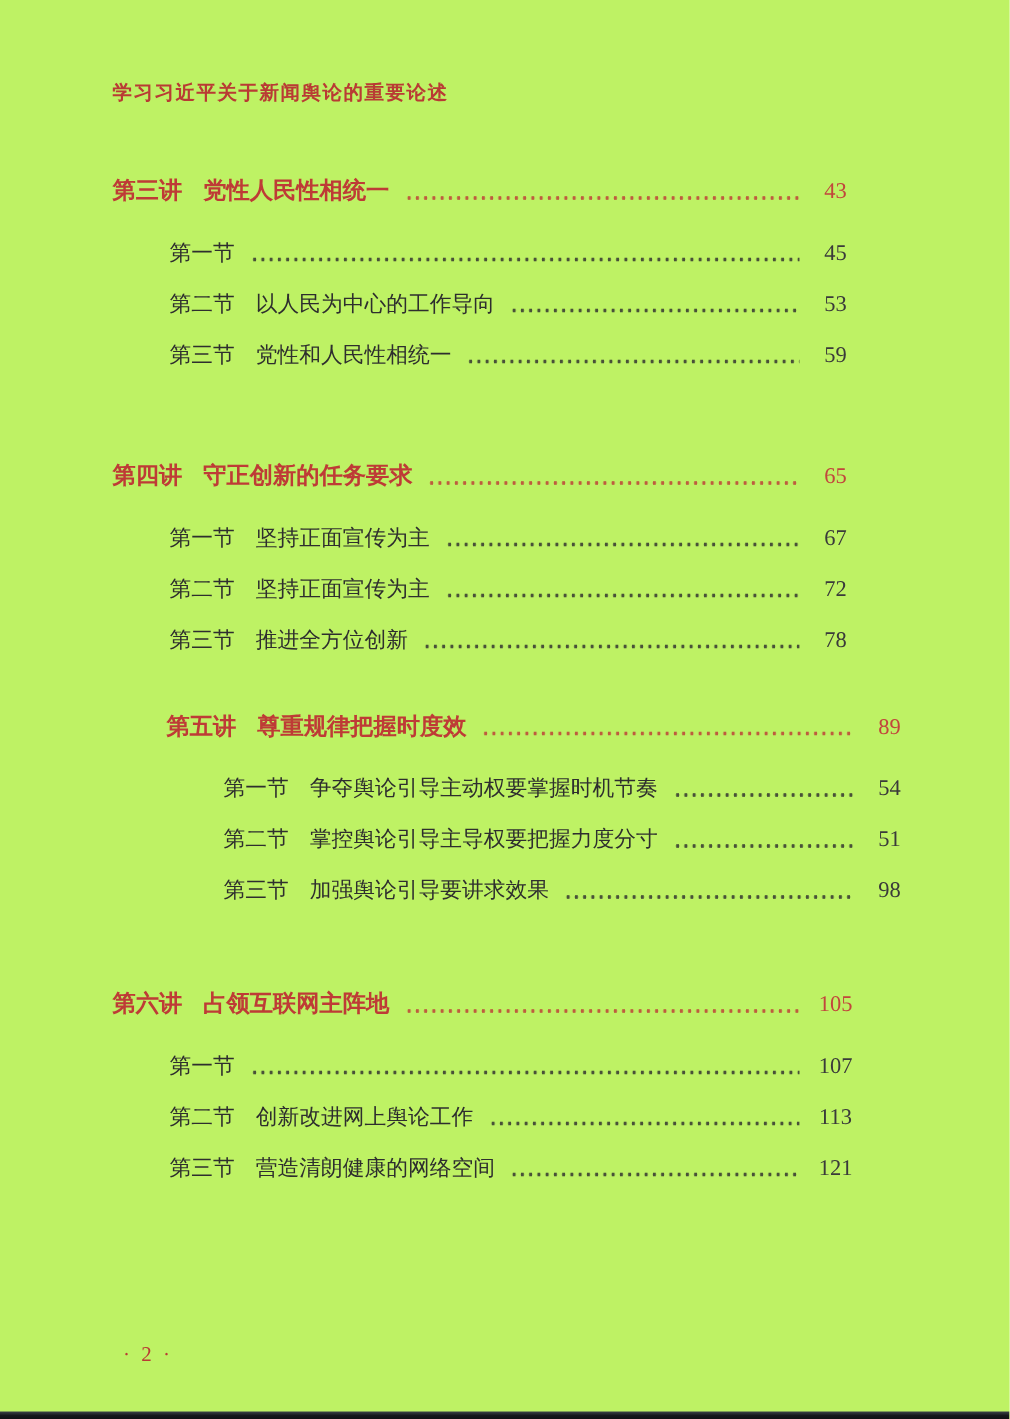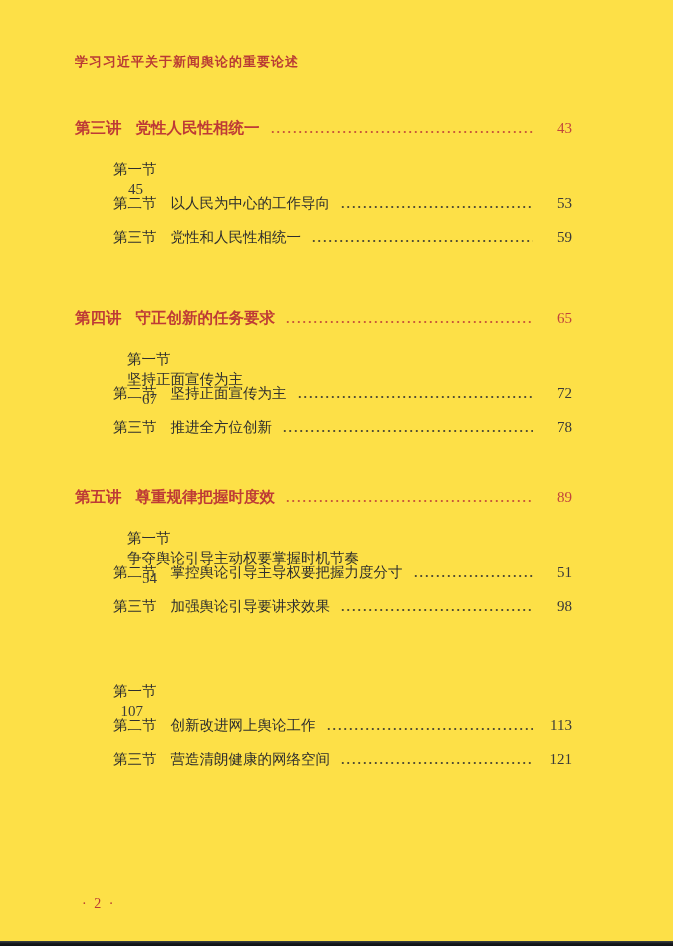--- a/index.html
+++ b/index.html
@@ -5,77 +5,77 @@
   html, body { margin: 0; padding: 0; }
   body {
     width: 673px; height: 946px;
     background: #ffffff;
     font-family: "Liberation Serif", "DejaVu Serif", serif;
     overflow: hidden;
   }
   .page {
     position: relative;
     width: 673px; height: 946px;
-    background: #fde047;
+    background: #bef264;
   }
   .running-header {
     position: absolute;
     left: 75px; top: 53px;
     font-size: 13px;
     font-weight: bold;
     letter-spacing: 1px;
     color: #b93b34;
   }
   .toc {
     position: absolute;
     left: 75px; top: 0;
     width: 497px;
   }
   .toc-block { position: absolute; left: 0; width: 497px; }
   .toc-block.b1 { top: 118px; }
   .toc-block.b2 { top: 308px; }
-  .toc-block.b3 { top: 487px; }
+  .toc-block.b3 { top: 475px; margin-left: 36px; }
   .toc-block.b4 { top: 660px; }
   .row {
     display: flex;
     align-items: baseline;
     height: 20px;
     line-height: 20px;
     white-space: nowrap;
   }
   .row.chapter {
     color: #be3b36;
     font-weight: bold;
     font-size: 15.5px;
   }
   .row.section {
     color: #2e2e2e;
     font-weight: normal;
     font-size: 14.5px;
     padding-left: 38px;
     margin-top: 14px;
   }
-  .row.section.first { margin-top: 21px; flex-direction: column; }
+  .row.section.first { margin-top: 21px; }
   .num { flex: 0 0 auto; }
   .title { flex: 0 0 auto; margin-left: 14px; }
   .leader {
     flex: 1 1 auto;
     align-self: stretch;
     height: 20px;
     margin: 0 9px 0 10px;
     background-image: radial-gradient(circle, currentColor 1.05px, transparent 1.3px);
     background-size: 5.5px 5.5px;
     background-repeat: repeat-x;
     background-position: left 10.5px;
     opacity: 0.82;
   }
   .pagenum {
     flex: 0 0 auto;
     min-width: 30px;
-    text-align: right;
+    text-align: center;
     font-family: "Liberation Serif", "DejaVu Serif", serif;
     font-weight: normal;
     font-size: 15px;
   }
   .row.chapter .pagenum { color: #c2463c; }
   .row.section .pagenum { color: #3a3a3a; }
   .folio {
     position: absolute;
     left: 82px; top: 896px;
     font-size: 14px;
@@ -172,20 +172,26 @@
       </div>
       <div class="row section">
         <span class="num">第三节</span>
         <span class="title">加强舆论引导要讲求效果</span>
         <span class="leader"></span>
         <span class="pagenum">98</span>
       </div>
     </div>
 
     <div class="toc-block b4">
+      <div class="row chapter">
+        <span class="num">第六讲</span>
+        <span class="title">占领互联网主阵地</span>
+        <span class="leader"></span>
+        <span class="pagenum">105</span>
+      </div>
       <div class="row section first">
         <span class="num">第一节</span>
         <span class="leader"></span>
         <span class="pagenum">107</span>
       </div>
       <div class="row section">
         <span class="num">第二节</span>
         <span class="title">创新改进网上舆论工作</span>
         <span class="leader"></span>
         <span class="pagenum">113</span>

